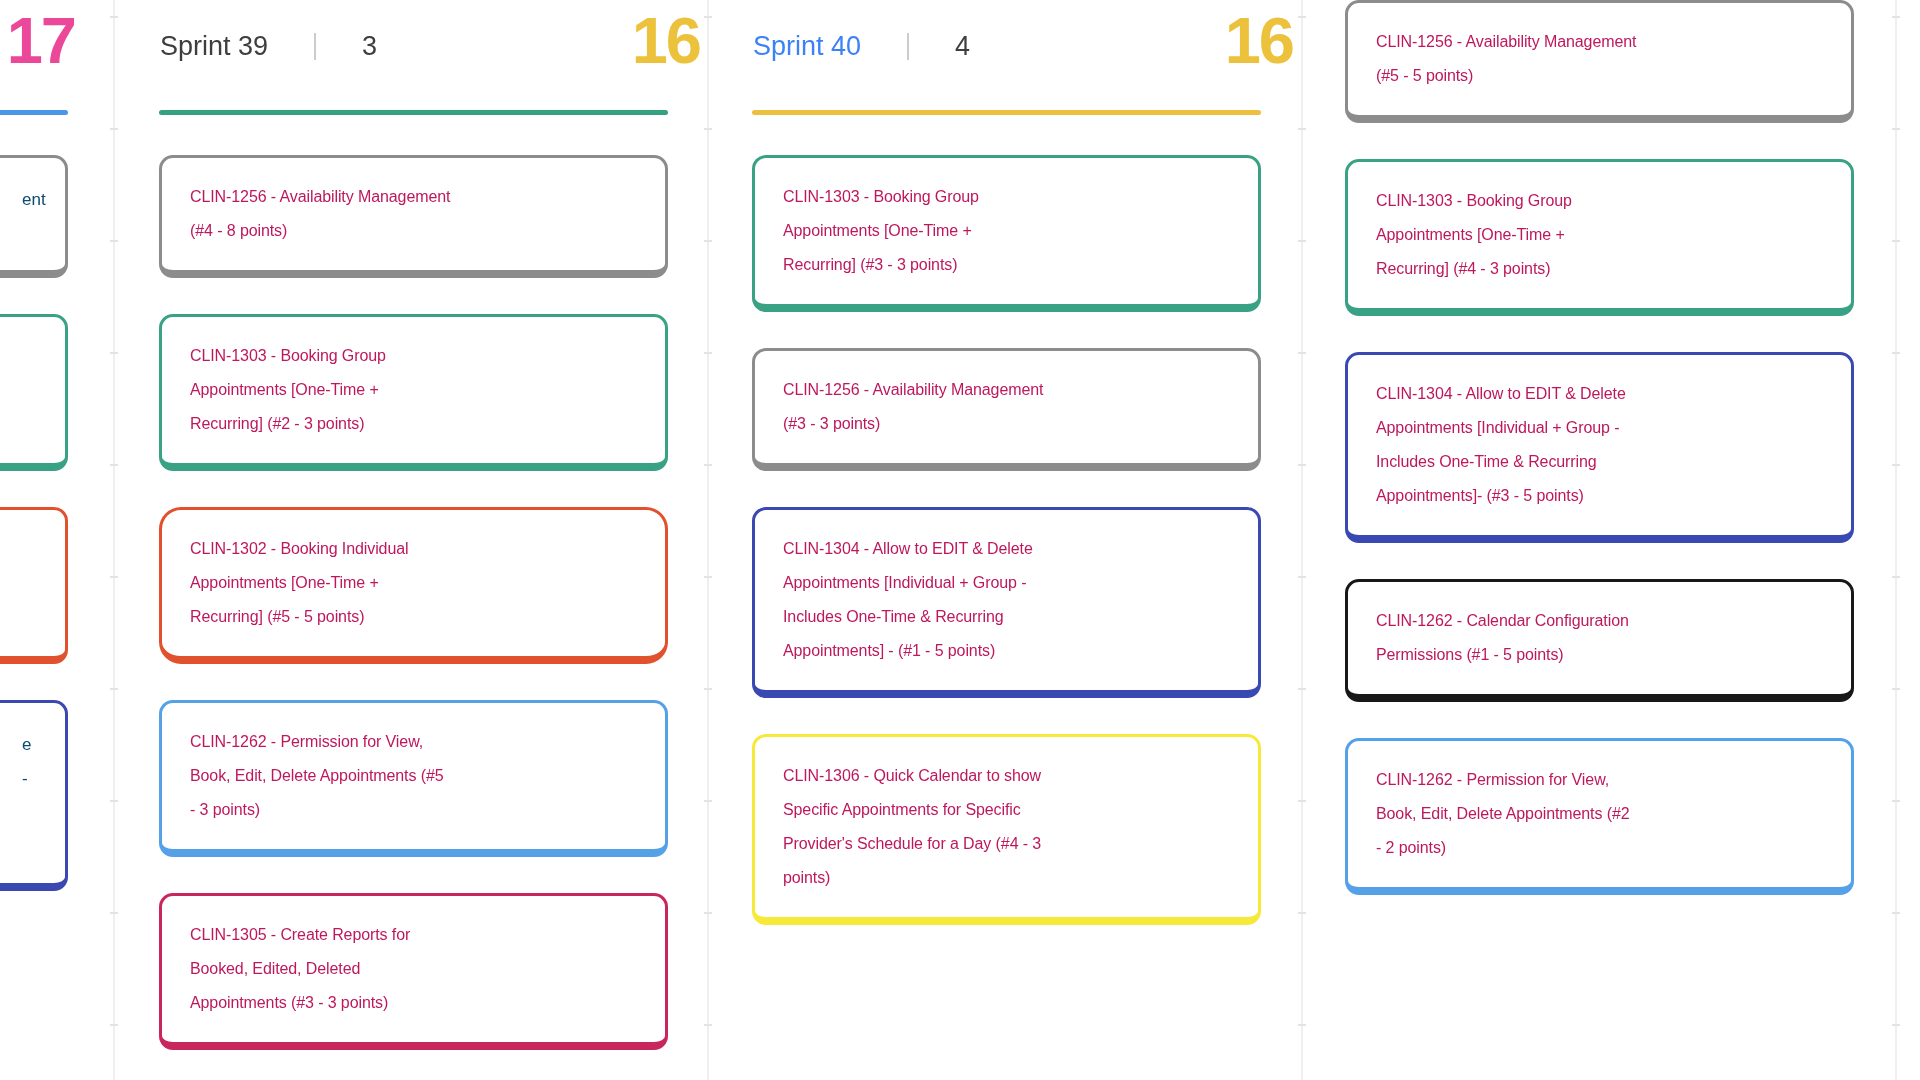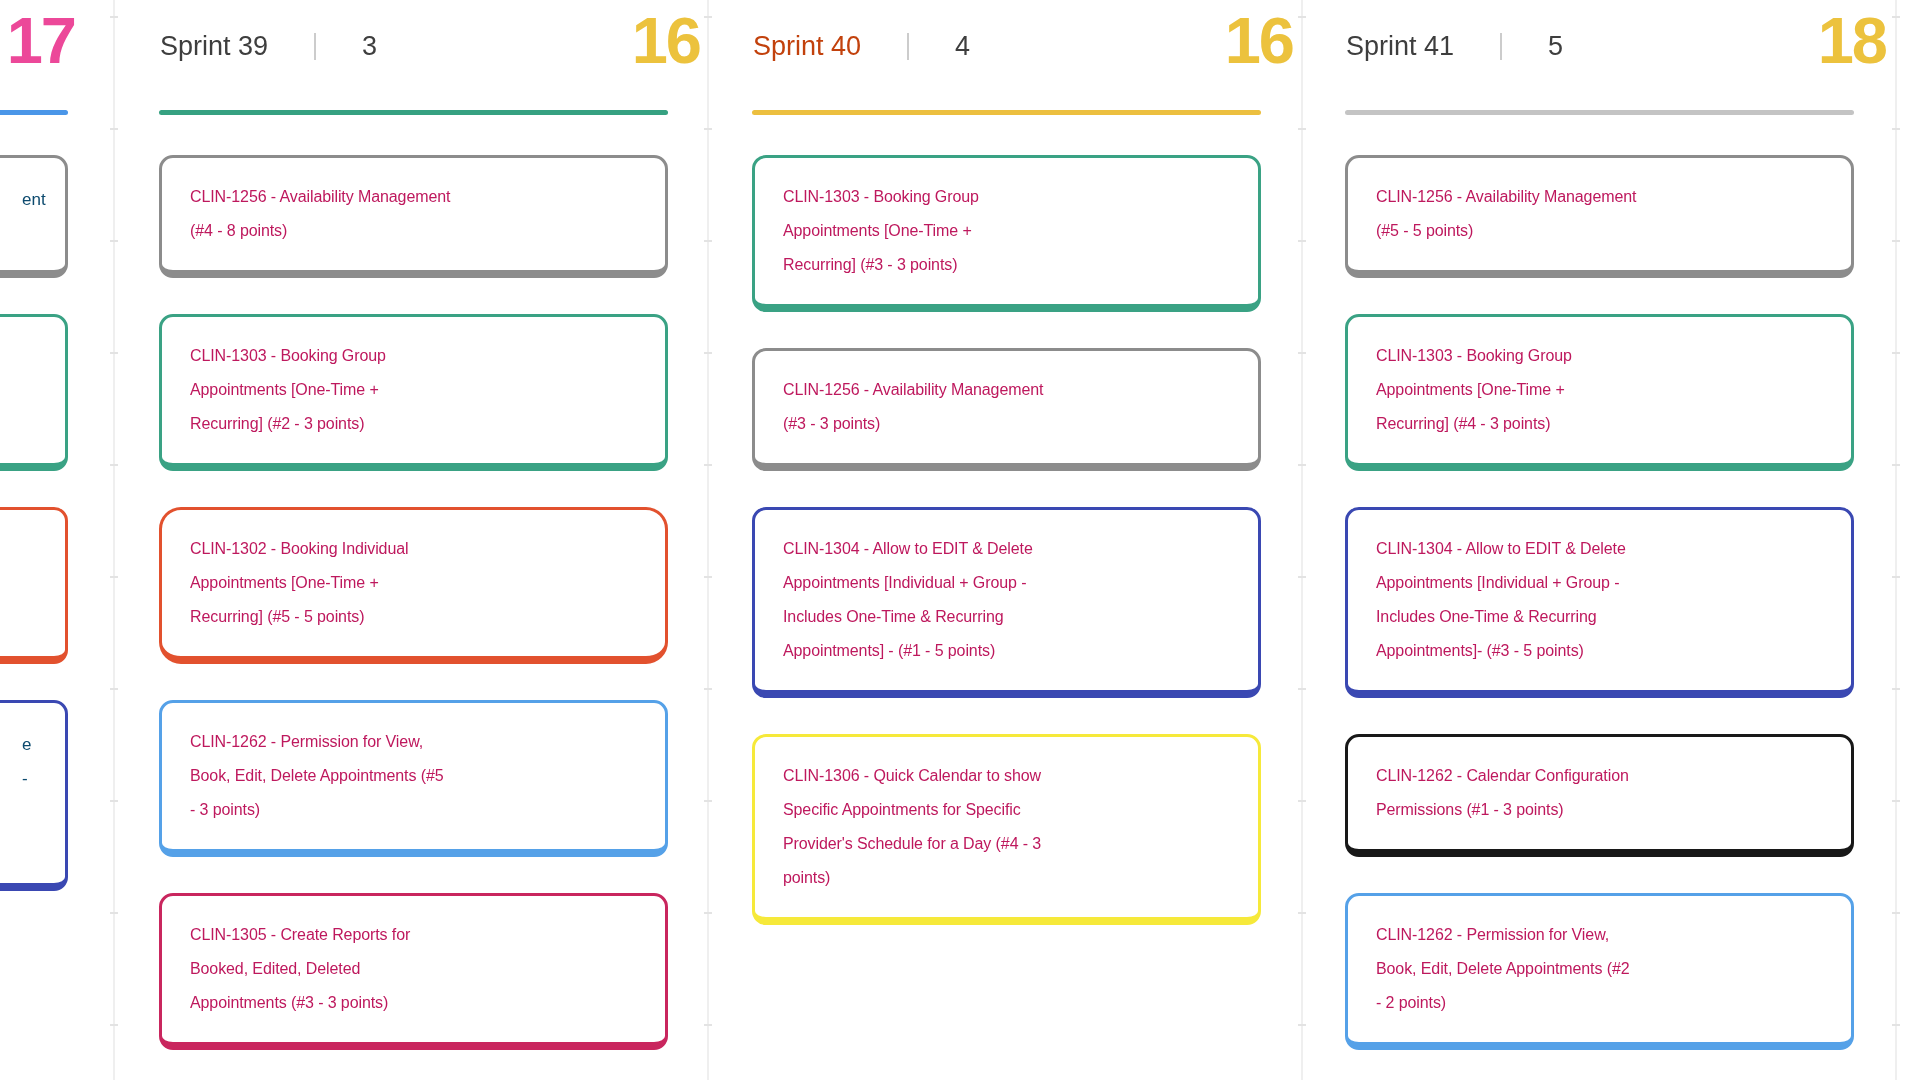--- a/index.html
+++ b/index.html
@@ -110,21 +110,21 @@
       <div class="card-text">CLIN-1305 - Create Reports for
 Booked, Edited, Deleted
 Appointments (#3 - 3 points)</div>
     </div>
   </div>
 </div>
 
 <div class="column" style="left:752px">
   <div class="col-head">
     <div class="head-row">
-      <span style="color: #c2410c;">Sprint 40</span>
+      <span style="color: #3b82f6;">Sprint 40</span>
       <span class="head-sep" style="background: rgb(204, 204, 204);"></span>
       <span style="color: rgb(62, 62, 62);">4</span>
     </div>
     <div class="big-num" style="color: rgb(236, 194, 61);">16</div>
     <div class="underline" style="background: rgb(236, 191, 63);"></div>
   </div>
   <div class="cards">
     <div class="card" style="border-color: rgb(58, 162, 132);">
       <div class="card-text">CLIN-1303 - Booking Group
 Appointments [One-Time +
@@ -143,48 +143,39 @@
     <div class="card" style="border-color: rgb(246, 233, 58);">
       <div class="card-text">CLIN-1306 - Quick Calendar to show
 Specific Appointments for Specific
 Provider's Schedule for a Day (#4 - 3
 points)</div>
     </div>
   </div>
 </div>
 
 <div class="column" style="left:1345px">
-  <div class="col-head">
-    <div class="head-row">
-      <span style="color: rgb(62, 62, 62);">Sprint 41</span>
-      <span class="head-sep" style="background: rgb(204, 204, 204);"></span>
-      <span style="color: rgb(62, 62, 62);">5</span>
-    </div>
-    <div class="big-num" style="color: rgb(236, 194, 61);">18</div>
-    <div class="underline" style="background: rgb(196, 196, 196);"></div>
-  </div>
   <div class="cards">
     <div class="card" style="border-color: rgb(140, 140, 140);">
       <div class="card-text">CLIN-1256 - Availability Management
 (#5 - 5 points)</div>
     </div>
     <div class="card" style="border-color: rgb(58, 162, 132);">
       <div class="card-text">CLIN-1303 - Booking Group
 Appointments [One-Time +
 Recurring] (#4 - 3 points)</div>
     </div>
     <div class="card" style="border-color: rgb(58, 72, 178);">
       <div class="card-text">CLIN-1304 - Allow to EDIT &amp; Delete
 Appointments [Individual + Group -
 Includes One-Time &amp; Recurring
 Appointments]- (#3 - 5 points)</div>
     </div>
     <div class="card" style="border-color: rgb(24, 24, 24);">
       <div class="card-text">CLIN-1262 - Calendar Configuration
-Permissions (#1 - 3 points)</div>
+Permissions (#1 - 5 points)</div>
     </div>
     <div class="card" style="border-color: rgb(85, 161, 232);">
       <div class="card-text">CLIN-1262 - Permission for View,
 Book, Edit, Delete Appointments (#2
 - 2 points)</div>
     </div>
   </div>
 </div>
 
 </body></html>

